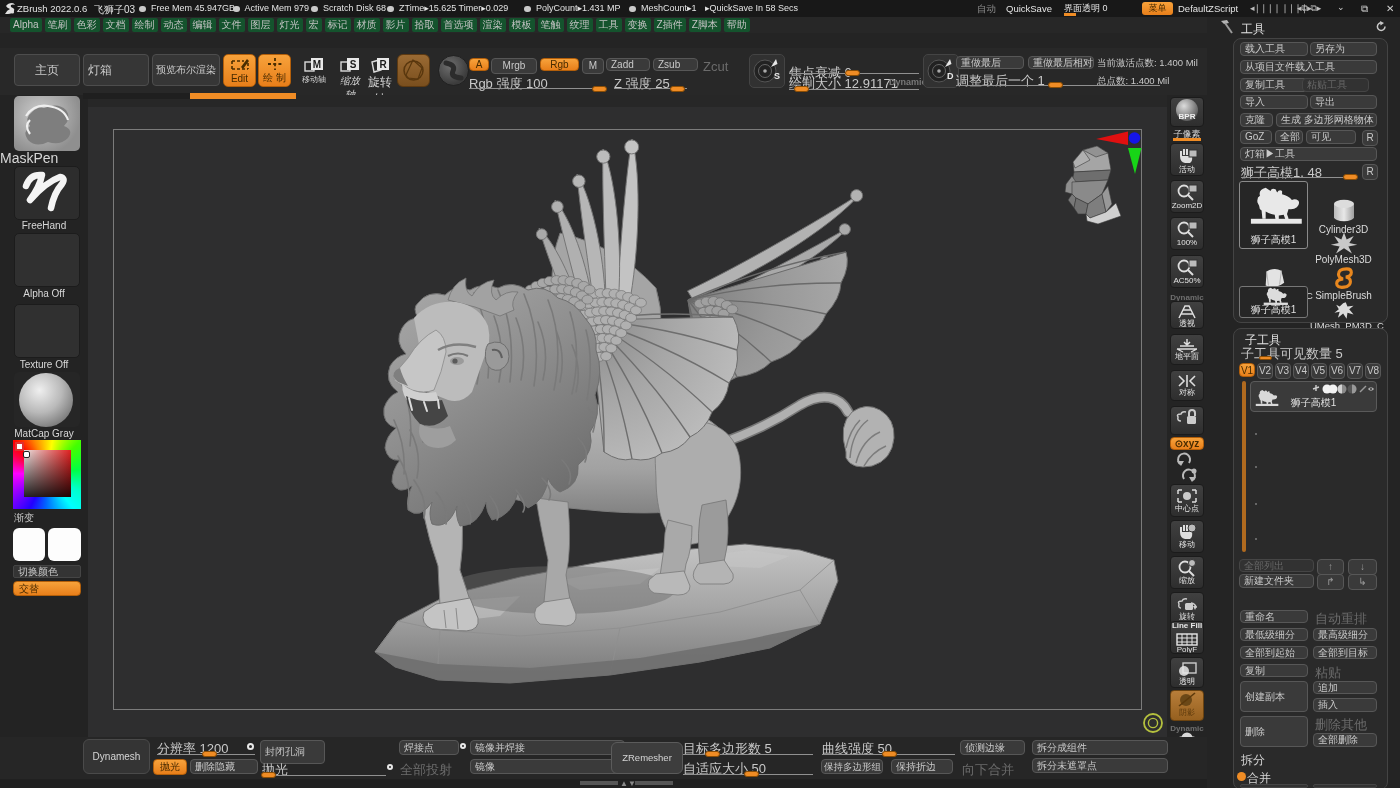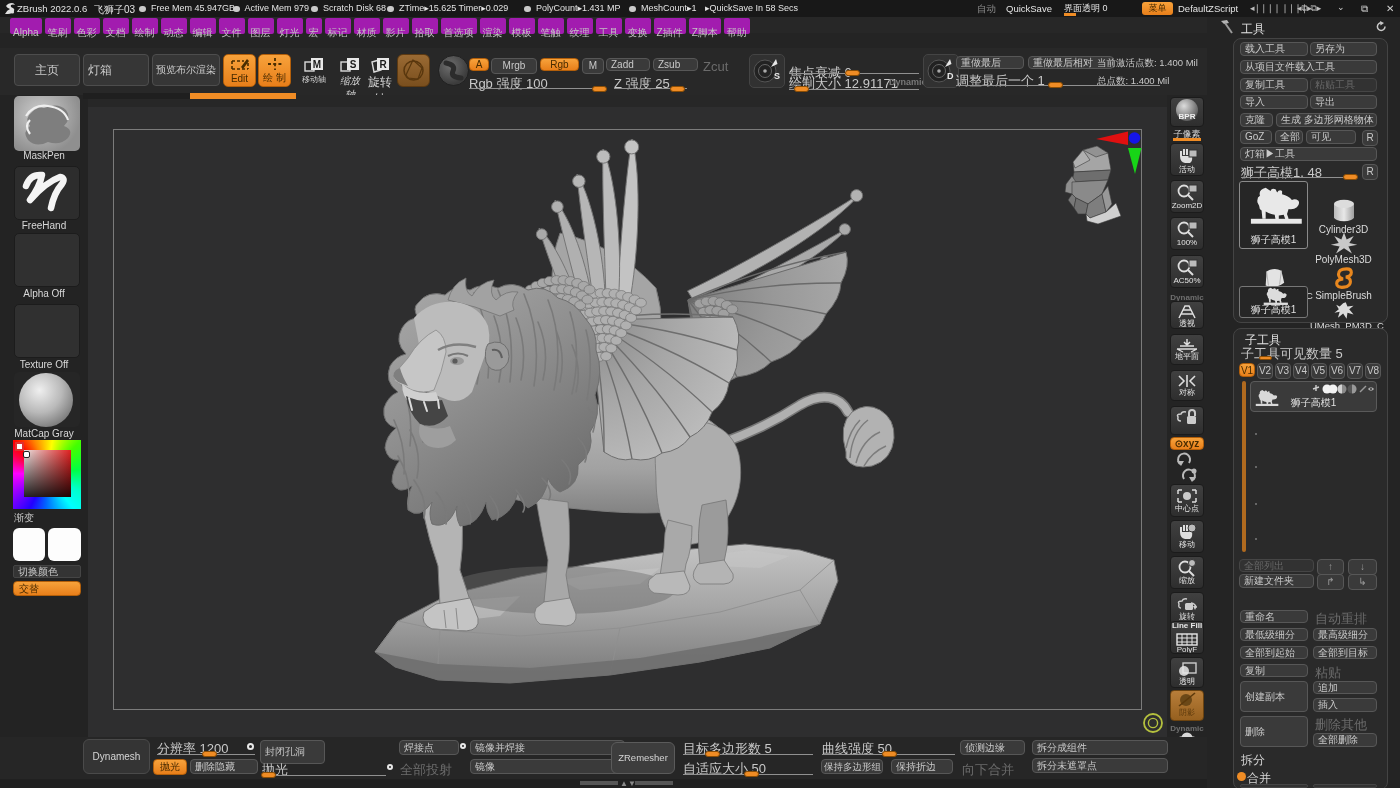--- a/index.html
+++ b/index.html
@@ -12,22 +12,22 @@
   .btn.center{justify-content:center;padding:7px;}
   .btn.dis{color:#676767;border-color:#454545;background:#323232;}
   .obtn{position:absolute;background:linear-gradient(#f7a23b,#e87f1a);border:1px solid #b35f0a;
     border-radius:4px;color:#472b00;font-size:10px;display:flex;align-items:center;justify-content:center;
     white-space:nowrap;overflow:hidden;}
   .lbl{position:absolute;color:#c9c9c9;font-size:13px;line-height:1;white-space:nowrap;}
   .dim{color:#6b6b6b;}
   .track{position:absolute;height:1px;background:#909090;}
   .knob{position:absolute;width:15px;height:6px;background:#ef8c25;border:1px solid #8a4d05;border-radius:3px;}
   .dot{display:inline-block;width:6.5px;height:6.5px;border-radius:50%;background:#c9c9c9;margin-right:3px;vertical-align:-1px;}
-  .mi{display:inline-block;background:#a21caf;color:#c3c3c3;font-size:10px;line-height:14px;
-    padding:8px 3px;margin-right:3px;border-radius:2px;white-space:nowrap;}
+  .mi{display:inline-block;background:#14532d;color:#c3c3c3;font-size:10px;line-height:14px;
+    padding:0 3px;margin-right:3px;border-radius:2px;white-space:nowrap;}
   .rt{position:absolute;left:3px;width:34px;border-radius:4px;background:linear-gradient(#404040,#2e2e2e);
     border:1px solid #1b1b1b;color:#e2e2e2;font-size:8px;text-align:center;line-height:1.1;overflow:hidden;}
   .rt svg{display:block;margin:2px auto 0;}
 </style></head>
 <body>
 <div id="page">
 
 <div class="abs" id="titlebar" style="left:0;top:0;width:1400px;height:17px;background:#181818;color:#e4e4e4;font-size:9px;letter-spacing:0;">
   <svg class="abs" style="left:2px;top:1px;" width="14" height="15" viewBox="0 0 14 15">
     <path d="M3 13 Q5 9 8 8 Q5 7 4 5 Q6 2 10 2 Q12 2 13 4 Q11 3 9 4 Q8 6 11 7 Q13 8 12 10 Q10 13 6 13 Z" fill="#e0e0e0"></path>
@@ -163,38 +163,38 @@
   <div class="knob" style="left:794px;top:38px;"></div>
   <div class="abs" style="left:923px;top:6px;width:36px;height:34px;background:#313131;border:1px solid #444;border-radius:5px;">
     <svg width="34" height="32" viewBox="0 0 34 32">
           <circle cx="15" cy="16" r="11" fill="#222" stroke="#555"></circle>
           <circle cx="15" cy="16" r="6.5" fill="none" stroke="#666"></circle>
           <circle cx="15" cy="16" r="1.8" fill="#aaa"></circle>
           <path d="M21 12 L26 4 L27.5 9 Z" fill="#e8e8e8"></path>
           <text x="23" y="24" font-size="9" font-weight="bold" fill="#e8e8e8">D</text>
         </svg></div>
   <div class="btn" style="left:956px;top:8px;width:68px;height:13px;">重做最后</div>
-  <div class="btn" style="left:1028px;top:8px;width:86px;height:13px;">重做最后相对</div>
+  <div class="btn" style="left:1028px;top:8px;width:66px;height:13px;">重做最后相对</div>
   <span class="lbl" style="left:1097px;top:10px;font-size:9.5px;">当前激活点数: 1.400 Mil</span>
   <span class="lbl" style="left:956px;top:26px;">调整最后一个 1</span>
   <div class="track" style="left:956px;top:37px;width:204px;"></div>
   <div class="knob" style="left:1048px;top:34px;"></div>
   <span class="lbl" style="left:1097px;top:28px;font-size:9.5px;">总点数: 1.400 Mil</span>
 </div>
 
 <div class="abs" style="left:83px;top:93px;width:213px;height:6px;background:#1f1f1f;z-index:4;"></div>
 <div class="abs" style="left:190px;top:93px;width:106px;height:6px;background:#ef8c25;z-index:4;"></div>
 
 <div class="abs" id="lefttray" style="left:0;top:95px;width:88px;height:642px;background:#232323;">
   <div class="abs" style="left:14px;top:1px;width:66px;height:55px;border-radius:5px;background:radial-gradient(circle at 40% 35%,#cfcfcf,#8f8f8f 75%);overflow:hidden;">
     <svg width="66" height="55" viewBox="0 0 66 55">
           <path d="M30 12 Q44 6 52 14 Q58 22 50 30 Q60 34 54 42 Q46 50 34 46 Q22 52 14 44 Q8 36 16 30 Q10 22 18 16 Q24 10 30 12 Z" fill="#7e7e7e"></path>
           <path d="M12 20 Q20 8 34 10 Q50 12 54 24 M16 38 Q10 30 16 24" stroke="#efefef" stroke-width="2.2" fill="none"></path>
         </svg></div>
-  <div class="abs" style="left:0;top:55px;width:88px;text-align:center;color:#d8d8d8;font-size:10px;">MaskPen</div>
+  <div class="abs" style="left:0;top:55px;width:88px;color:#d8d8d8;font-size:14px;">MaskPen</div>
   <div class="abs" style="left:14px;top:71px;width:66px;height:54px;border-radius:5px;background:#2d2d2d;border:1px solid #1c1c1c;">
     <svg width="64" height="52" viewBox="0 0 64 52">
           <path d="M11 19 Q15 7 27 8 Q25 19 15 33 Q31 15 45 10 Q51 11 47 17 Q39 26 36 41" stroke="#f4f4f4" stroke-width="6.5" fill="none" stroke-linecap="round" stroke-linejoin="round"></path>
         </svg></div>
   <div class="abs" style="left:0;top:125px;width:88px;text-align:center;color:#d8d8d8;font-size:10px;">FreeHand</div>
   <div class="abs" style="left:14px;top:138px;width:66px;height:54px;border-radius:5px;background:#303030;border:1px solid #1c1c1c;"></div>
   <div class="abs" style="left:0;top:193px;width:88px;text-align:center;color:#d8d8d8;font-size:10px;">Alpha Off</div>
   <div class="abs" style="left:14px;top:209px;width:66px;height:54px;border-radius:5px;background:#303030;border:1px solid #1c1c1c;"></div>
   <div class="abs" style="left:0;top:264px;width:88px;text-align:center;color:#d8d8d8;font-size:10px;">Texture Off</div>
   <div class="abs" style="left:14px;top:277px;width:66px;height:55px;border-radius:5px;background:#262626;overflow:hidden;">
@@ -637,21 +637,21 @@
   <svg class="abs" style="left:169px;top:4px;" width="11" height="11" viewBox="0 0 11 11">
         <path d="M9 5.5 A3.8 3.8 0 1 1 5.5 1.8" stroke="#c9c9c9" stroke-width="1.5" fill="none"></path>
         <path d="M4 0 L8 2 L4.5 4.5 Z" fill="#c9c9c9"></path>
       </svg>
 
   <div class="abs" style="left:26px;top:21px;width:155px;height:285px;background:#2a2a2a;border:1px solid #444;border-radius:8px;"></div>
   <div class="btn" style="left:33px;top:25px;width:68px;height:14px;">载入工具</div>
   <div class="btn" style="left:103px;top:25px;width:67px;height:14px;">另存为</div>
   <div class="btn" style="left:33px;top:43px;width:137px;height:14px;">从项目文件载入工具</div>
   <div class="btn" style="left:33px;top:61px;width:68px;height:14px;">复制工具</div>
-  <div class="btn dis" style="left:103px;top:61px;width:67px;height:14px;">粘贴工具</div>
+  <div class="btn dis" style="left:95px;top:61px;width:67px;height:14px;">粘贴工具</div>
   <div class="btn" style="left:33px;top:78px;width:68px;height:14px;">导入</div>
   <div class="btn" style="left:103px;top:78px;width:67px;height:14px;">导出</div>
   <div class="btn" style="left:33px;top:96px;width:33px;height:14px;">克隆</div>
   <div class="btn" style="left:69px;top:96px;width:101px;height:14px;">生成 多边形网格物体</div>
   <div class="btn" style="left:33px;top:113px;width:32px;height:14px;">GoZ</div>
   <div class="btn" style="left:68px;top:113px;width:28px;height:14px;">全部</div>
   <div class="btn" style="left:99px;top:113px;width:50px;height:14px;">可见</div>
   <div class="btn center" style="left:155px;top:113px;width:15px;height:14px;">R</div>
   <div class="btn" style="left:33px;top:130px;width:137px;height:14px;">灯箱▶工具</div>
   <span class="lbl" style="left:34px;top:149px;">狮子高模1. 48</span>
@@ -790,21 +790,21 @@
   <span class="abs" style="left:460px;top:6px;width:6px;height:6px;border:2.5px solid #e8e8e8;border-radius:50%;background:#222;"></span>
   <div class="btn" style="left:470px;top:3px;width:155px;height:15px;">镜像并焊接</div>
   <div class="obtn" style="left:153px;top:22px;width:34px;height:16px;">抛光</div>
   <div class="btn" style="left:190px;top:22px;width:68px;height:15px;">删除隐藏</div>
   <span class="lbl" style="left:262px;top:26px;">抛光</span>
   <div class="track" style="left:262px;top:38px;width:124px;"></div>
   <div class="knob" style="left:261px;top:35px;"></div>
   <span class="abs" style="left:387px;top:27px;width:6px;height:6px;border:2.5px solid #e8e8e8;border-radius:50%;background:#222;"></span>
   <span class="lbl dim" style="left:400px;top:26px;">全部投射</span>
   <div class="btn" style="left:470px;top:22px;width:155px;height:15px;">镜像</div>
-  <div class="btn center" style="left:611px;top:5px;width:64px;height:32px;border-radius:6px;background:#3d3d3d;border-color:#5b5b5b;color:#d5d5d5;font-size:9.5px;text-align:center;">ZRemesher</div>
+  <div class="btn center" style="left:611px;top:5px;width:72px;height:32px;border-radius:6px;background:#3d3d3d;border-color:#5b5b5b;color:#d5d5d5;font-size:9.5px;text-align:center;">ZRemesher</div>
   <span class="lbl" style="left:683px;top:5px;">目标多边形数 5</span>
   <div class="track" style="left:683px;top:17px;width:130px;"></div>
   <div class="knob" style="left:705px;top:14px;"></div>
   <span class="lbl" style="left:822px;top:5px;">曲线强度 50</span>
   <div class="track" style="left:822px;top:17px;width:133px;"></div>
   <div class="knob" style="left:882px;top:14px;"></div>
   <span class="lbl" style="left:683px;top:25px;">自适应大小 50</span>
   <div class="track" style="left:683px;top:37px;width:130px;"></div>
   <div class="knob" style="left:744px;top:34px;"></div>
   <div class="btn" style="left:821px;top:22px;width:62px;height:15px;padding:0 2px;font-size:9.5px;">保持多边形组</div>

